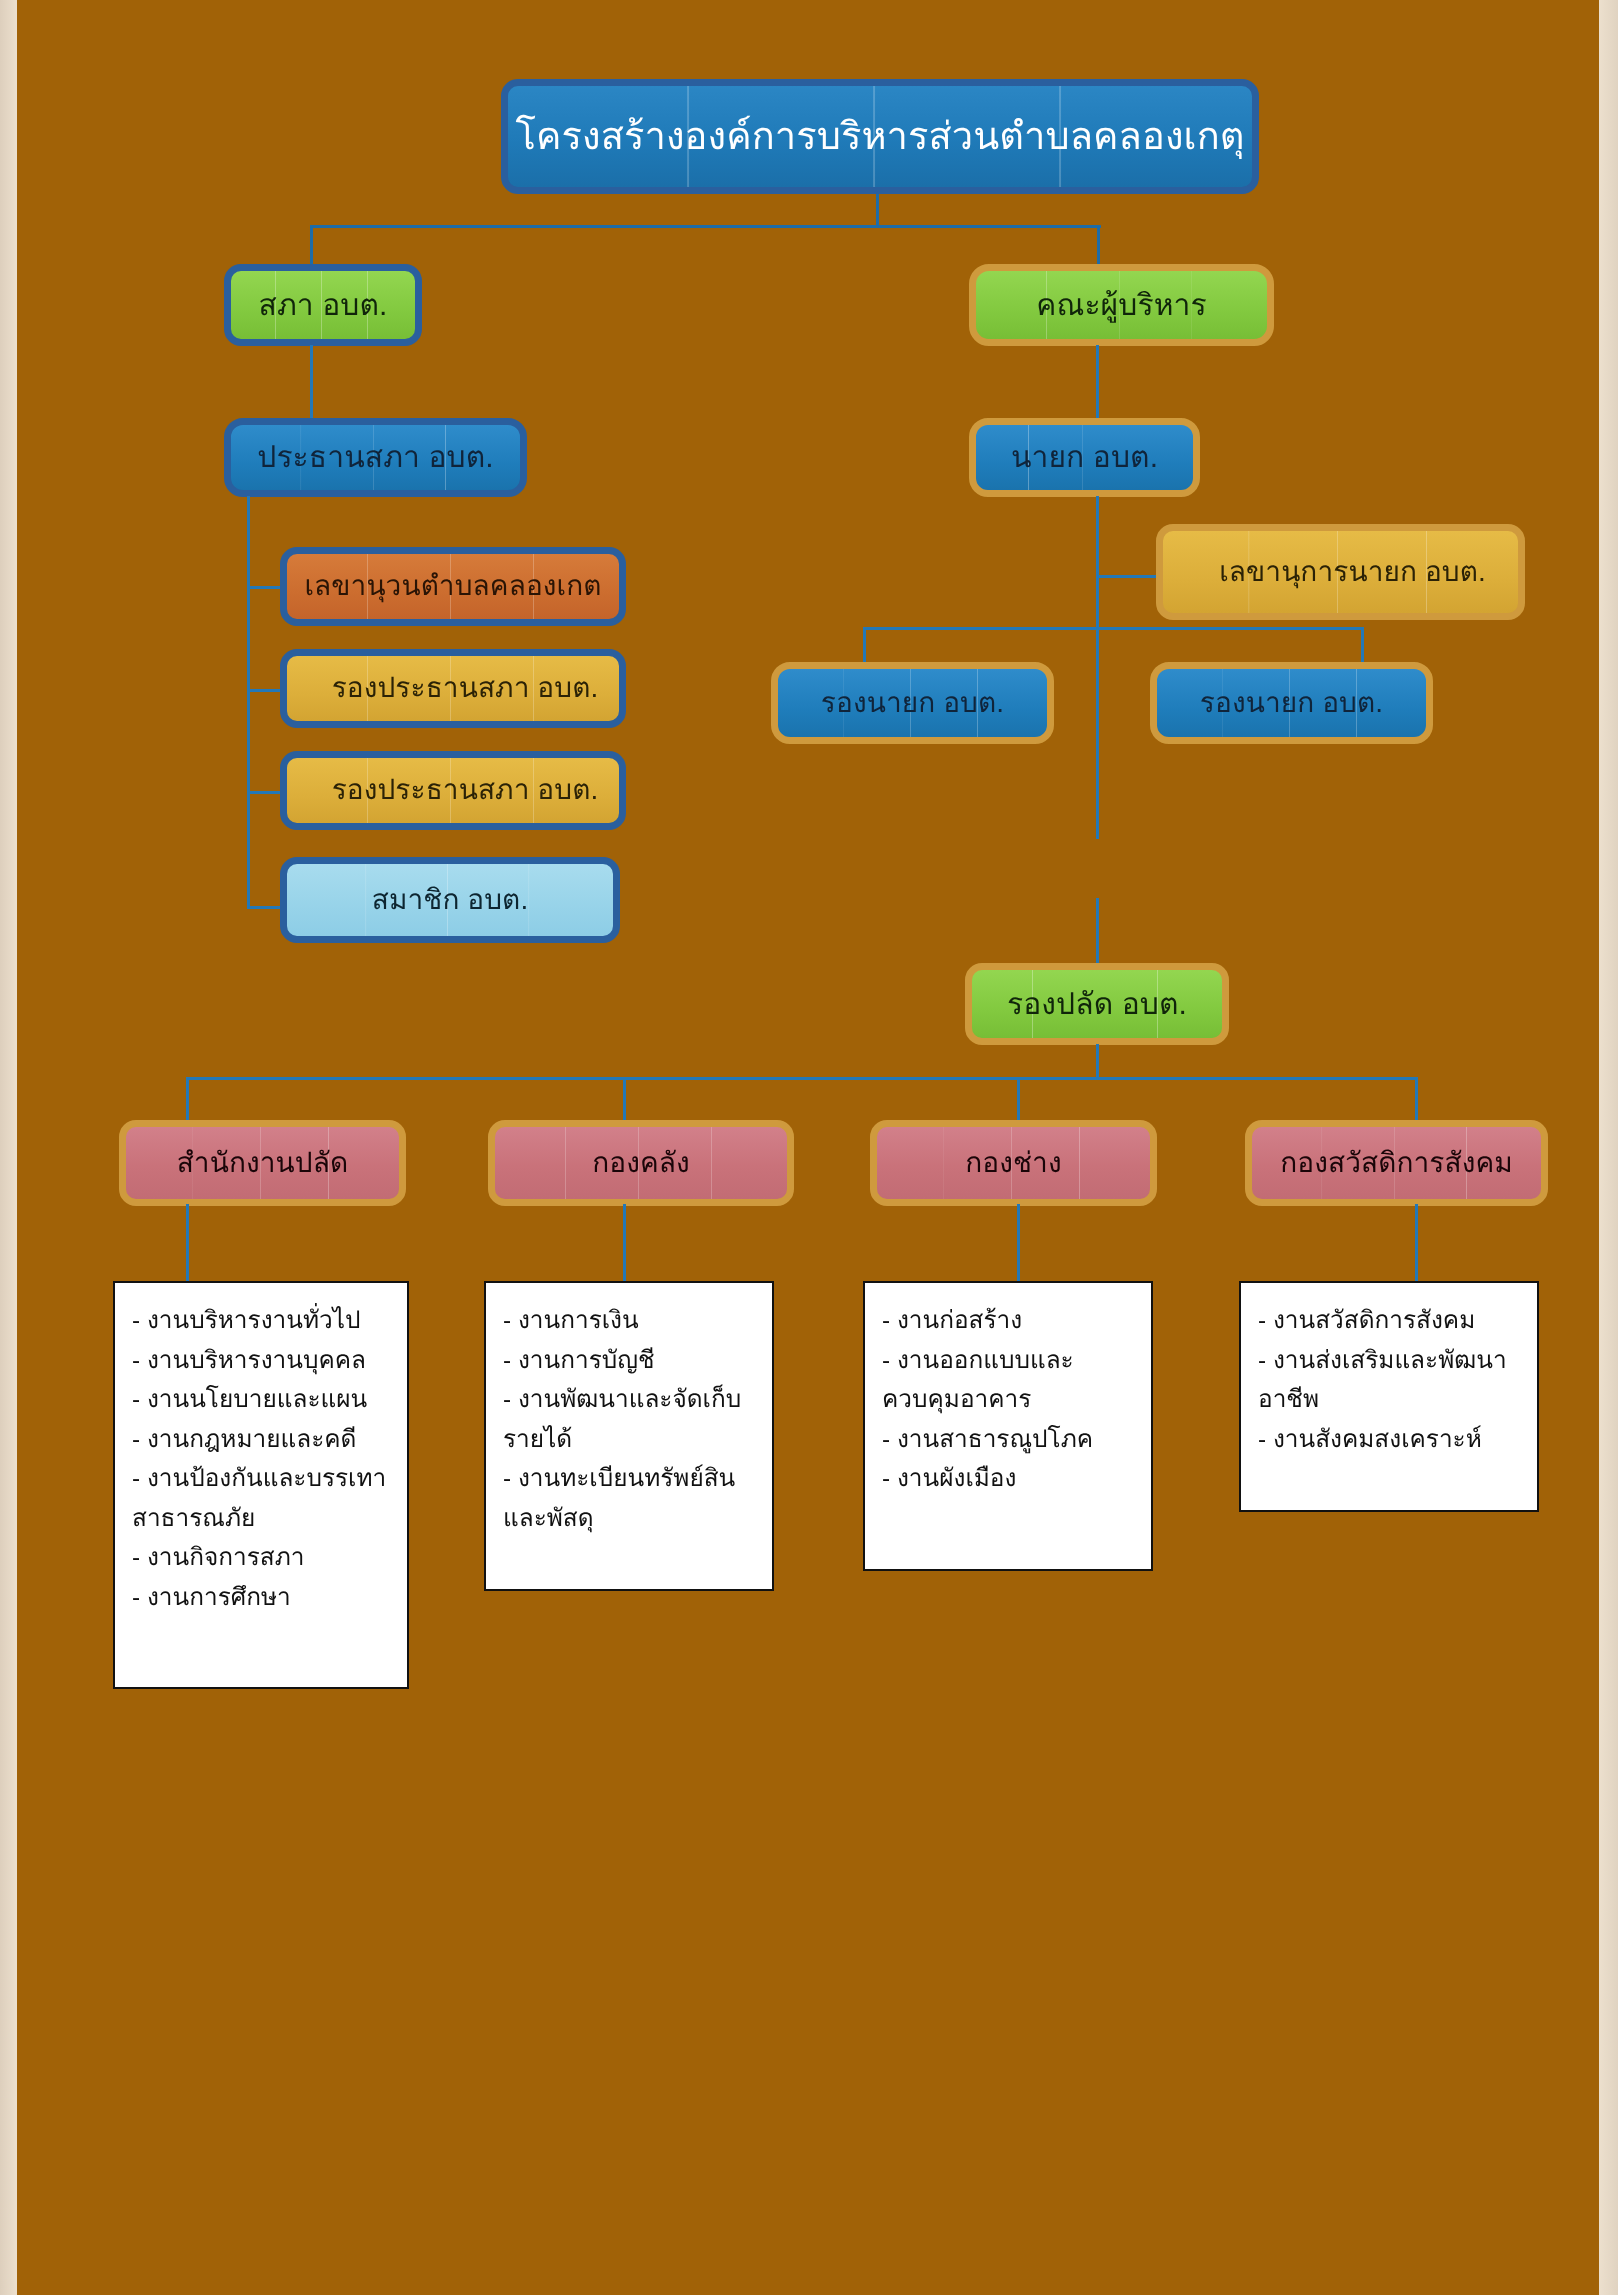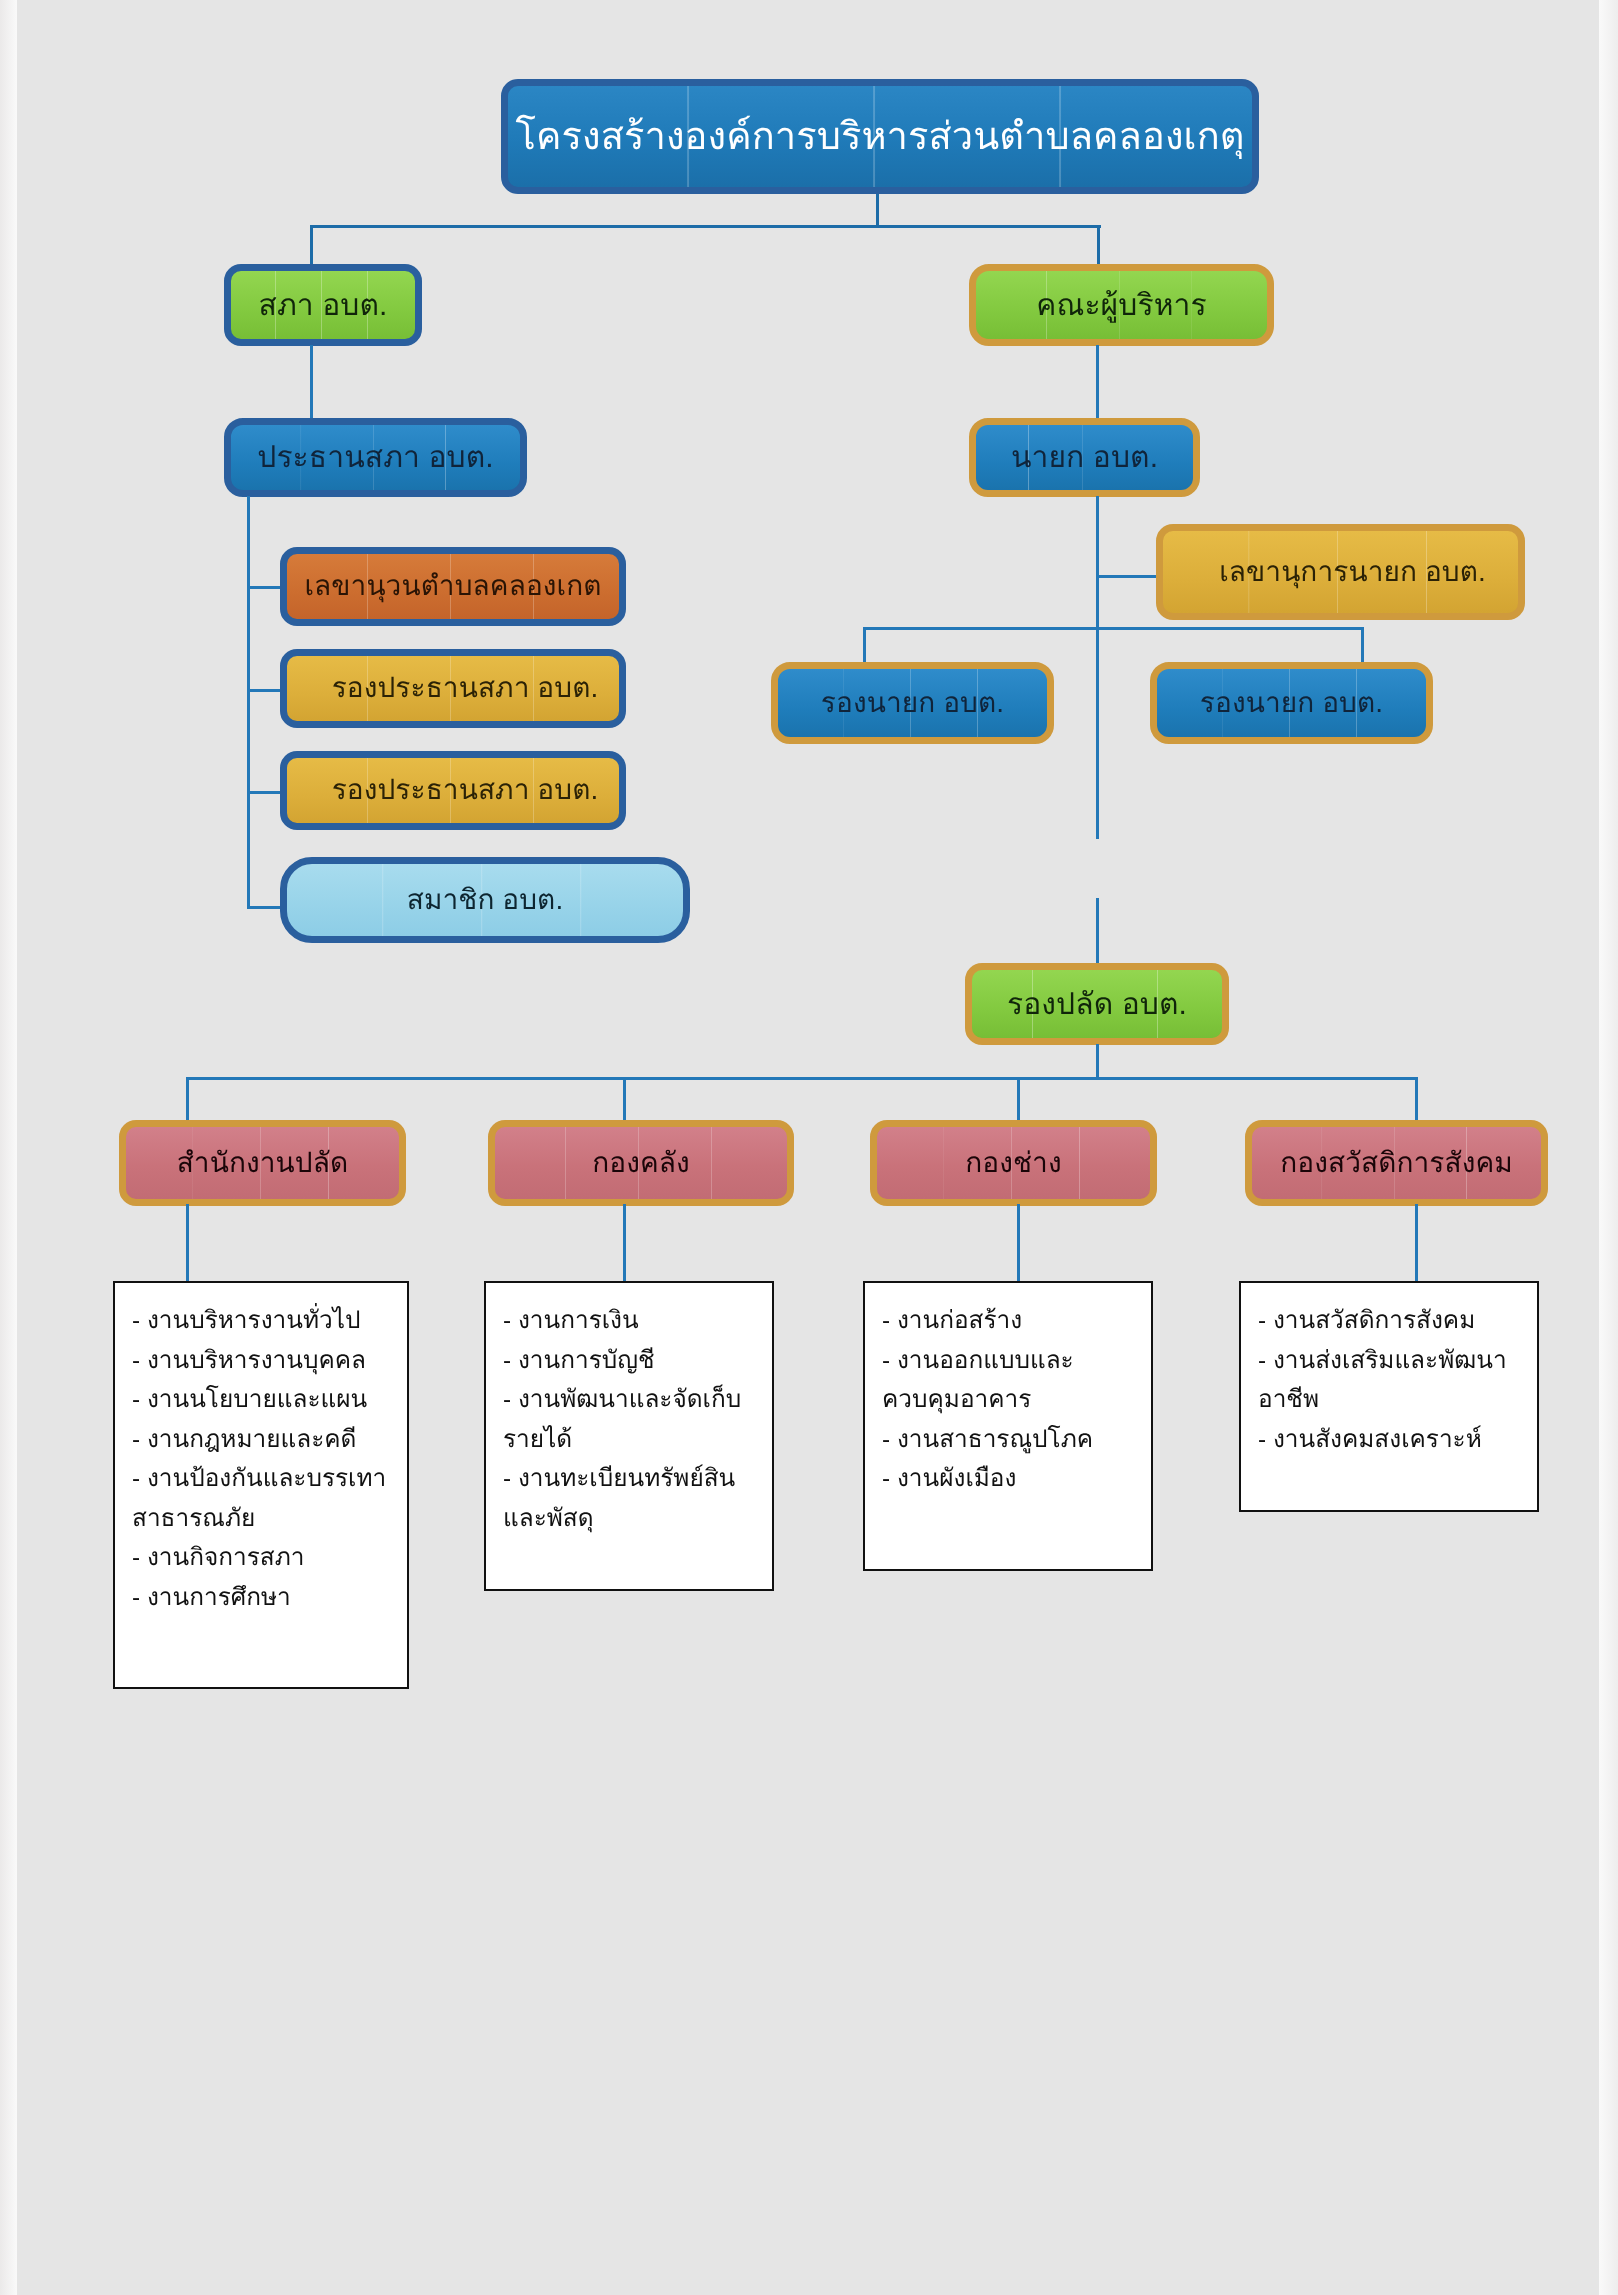--- a/index.html
+++ b/index.html
@@ -5,21 +5,21 @@
 <style>
   html,body{margin:0;padding:0;background:#fff;}
   body{
     font-family:"Liberation Sans","DejaVu Sans",sans-serif;
     color:#111;
   }
   #page{
     position:relative;
     width:1619px;
     height:2295px;
-    background:#e5e5e5;
+    background:#a16207;
     overflow:hidden;
     text-decoration:underline;
   }
   
   #paper-edge-left{
     position:absolute;left:0;top:0;width:17px;height:2295px;
     background:linear-gradient(to right,#eceaea,#ffffff);
     opacity:.8;
   }
   #paper-edge-right{
@@ -132,21 +132,21 @@
   </div>
 
   <div class="node fill-gold bd-blue t-md" style="left:280px;top:649px;width:346px;height:79px;">
     <span class="lbl">รองประธานสภา อบต.</span>
   </div>
 
   <div class="node fill-gold bd-blue t-md" style="left:280px;top:751px;width:346px;height:79px;">
     <span class="lbl">รองประธานสภา อบต.</span>
   </div>
 
-  <div class="node fill-ltblue bd-blue t-md" style="left:280px;top:857px;width:410px;height:86px;border-radius:32px;">
+  <div class="node fill-ltblue bd-blue t-md" style="left:280px;top:857px;width:340px;height:86px;">
     <span class="lbl">สมาชิก อบต.</span>
   </div>
 
   <div class="node fill-green bd-gold t-lg" style="left:969px;top:264px;width:305px;height:82px;border-radius:20px;">
     <span class="lbl">คณะผู้บริหาร</span>
   </div>
 
   <div class="ln v" style="left:1096px;top:345px;width:3.3px;height:76px;"></div>
 
   <div class="node fill-blue2 bd-gold t-lg" style="left:969px;top:418px;width:231px;height:79px;">

